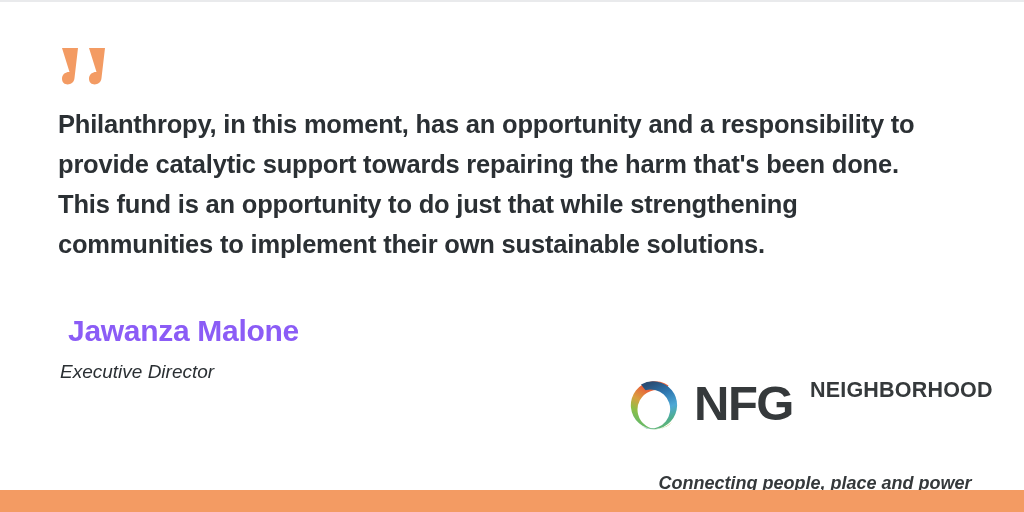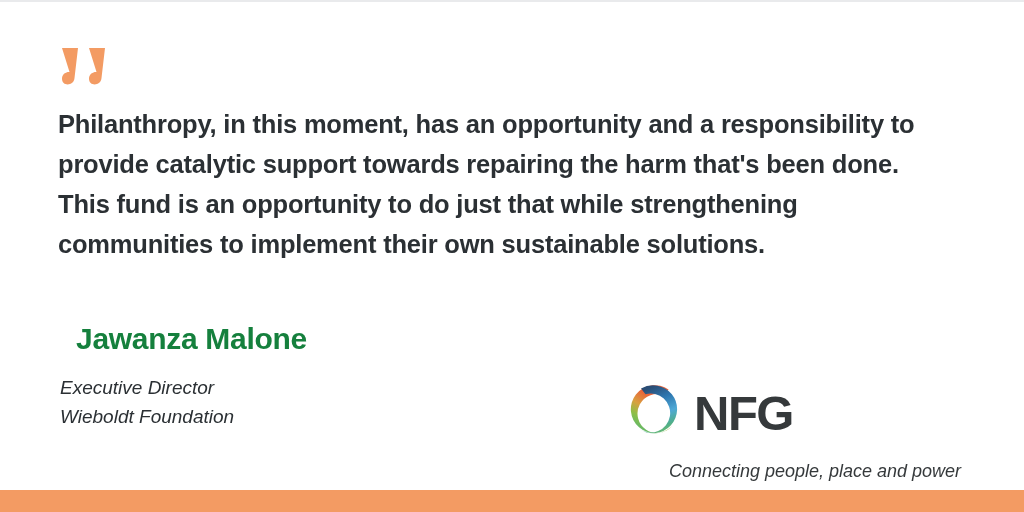--- a/index.html
+++ b/index.html
@@ -56,22 +56,22 @@
     letter-spacing: -0.2px;
     font-family: "Liberation Sans", sans-serif;
   }
   .attribution {
     position: absolute;
     left: 60px;
     top: 305px;
     width: 520px;
   }
   .attr-name {
-    margin: 16px;
-    color: #15803d;
+    margin: 8px;
+    color: #8b5cf6;
     font-size: 30px;
     font-weight: bold;
     line-height: 36px;
     letter-spacing: -0.3px;
   }
   .attr-role,
   .attr-org {
     margin: 0;
     color: #2B3034;
     font-size: 19px;
@@ -82,21 +82,20 @@
 
   .logo {
     position: absolute;
     left: 624px;
     top: 378px;
     width: 382px;
     height: 100px;
   }
   .logo-row {
     display: flex;
-    align-items: center;
     height: 70px;
   }
   .logo-mark {
     width: 62px;
     height: 62px;
     flex: 0 0 62px;
   }
   .logo-nfg {
     margin-left: 8px;
     color: #35393B;
@@ -108,27 +107,28 @@
   }
   .logo-words {
     margin-left: 17px;
     color: #35393B;
     font-size: 21.5px;
     font-weight: bold;
     line-height: 25px;
     letter-spacing: 0.2px;
   }
   .logo-tagline {
-    margin: 0;
+    margin: 12px;
     padding-top: 12px;
     text-align: center;
     color: #35393B;
     font-size: 18px;
     font-style: italic;
     line-height: 22px;
+    font-weight: bold;
   }
 </style>
 </head>
 <body>
 
 <div class="card">
 
   <div class="top-rule"></div>
 
   <div class="quote-mark">
@@ -138,21 +138,20 @@
     </svg>
   </div>
 
   <div class="content">
     <p class="quote-text">Philanthropy, in this moment, has an opportunity and a responsibility to provide catalytic support towards repairing the harm that's been done. This fund is an opportunity to do just that while strengthening communities to implement their own sustainable solutions.</p>
   </div>
 
   <div class="attribution">
     <p class="attr-name">Jawanza Malone</p>
     <p class="attr-role">Executive Director</p>
-    <p class="attr-org">Wieboldt Foundation</p>
   </div>
 
   <div class="logo">
     <div class="logo-row">
       <div class="logo-mark">
         <svg viewBox="0 0 62 62" width="62" height="62" aria-hidden="true">
           <defs>
             <linearGradient id="warmArc" x1="0.78" y1="0.06" x2="0.30" y2="0.96">
               <stop offset="0%" stop-color="#E8633A"></stop>
               <stop offset="28%" stop-color="#E8633A"></stop>
@@ -167,20 +166,21 @@
               <stop offset="86%" stop-color="#4FAE8B"></stop>
               <stop offset="100%" stop-color="#6FBA6B"></stop>
             </linearGradient>
           </defs>
           <path d="M44.5 7.5 A24 24 0 1 0 48 44 A19.5 19.5 0 1 1 40.5 13.5 Z" fill="url(#warmArc)"></path>
           <path d="M17.0 6.5 A24 24 0 1 1 15.5 47.0 A19.5 19.5 0 1 0 21.5 12.2 Z" fill="url(#coolArc)"></path>
         </svg>
       </div>
       <div class="logo-nfg">NFG</div>
       <div class="logo-words">
+        <div>NEIGHBORHOOD</div>
       </div>
     </div>
     <p class="logo-tagline">Connecting people, place and power</p>
   </div>
 
   <div class="bottom-bar"></div>
 
 </div>
 
 </body></html>

